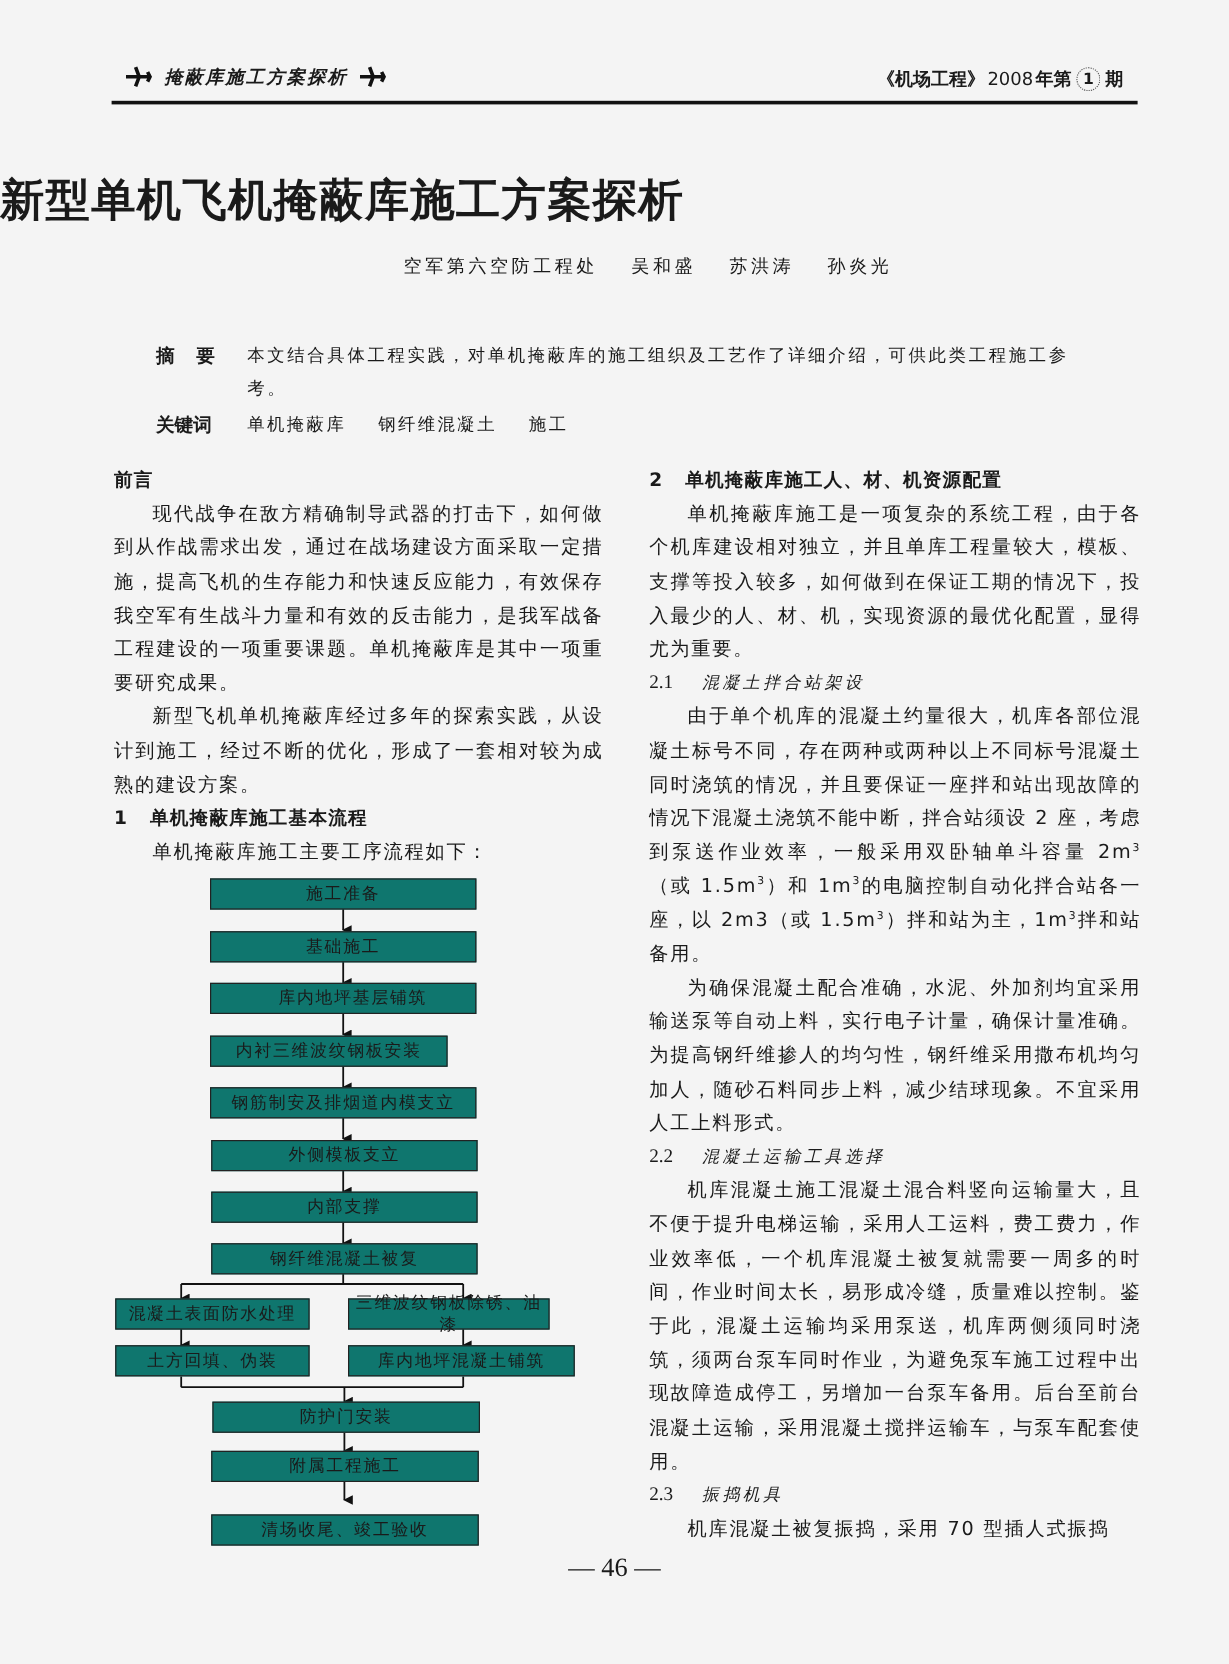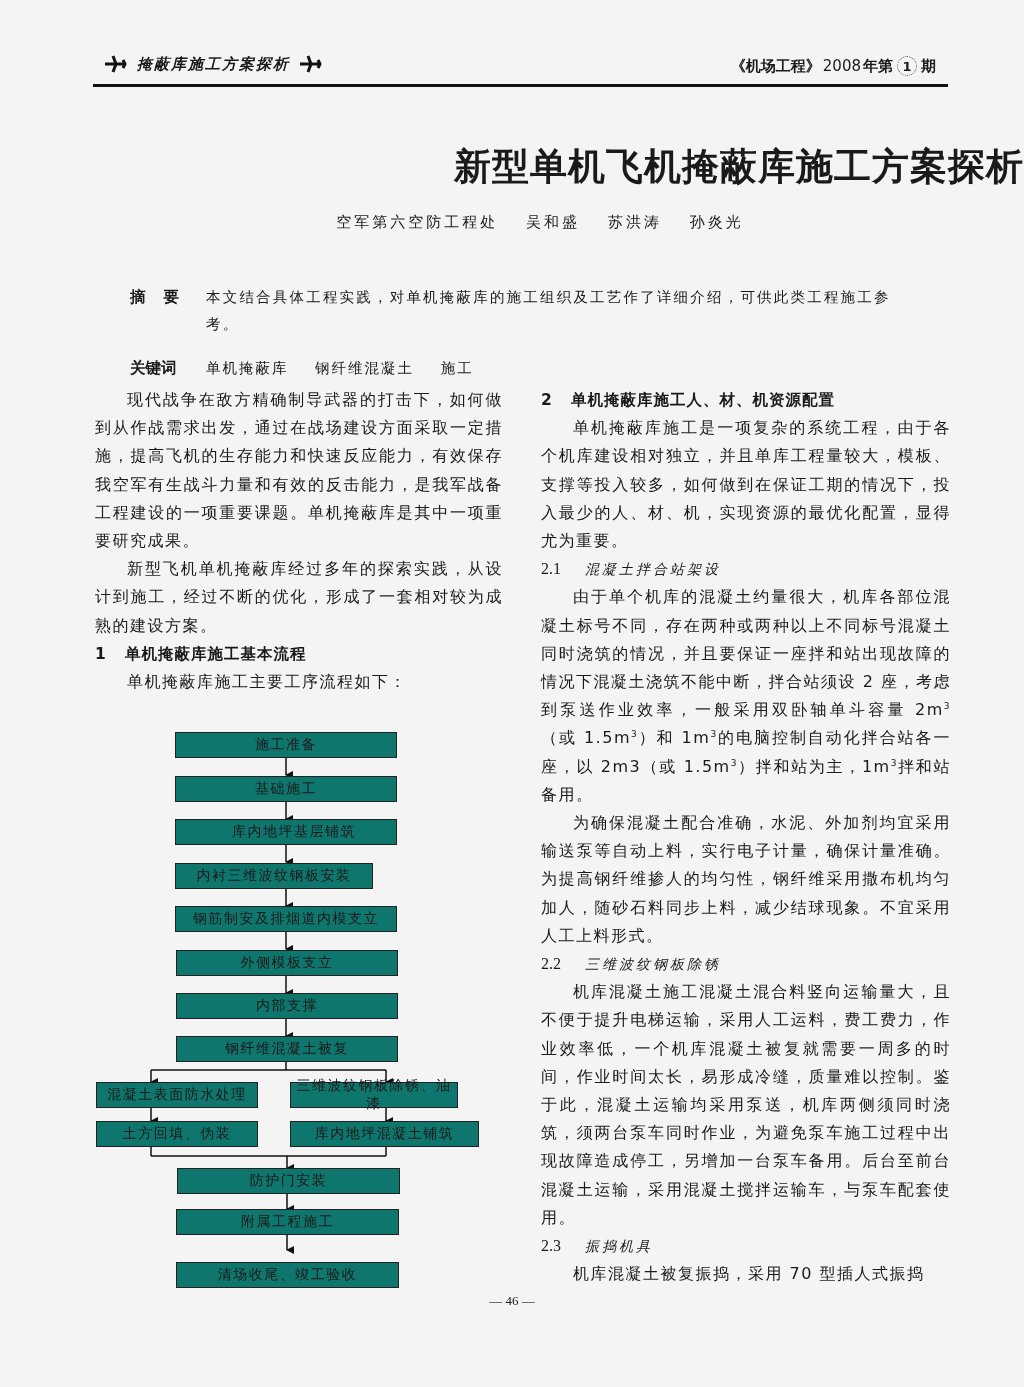--- a/index.html
+++ b/index.html
@@ -7,21 +7,21 @@
   body { position: relative; font-family: "DejaVu Sans", "Liberation Sans", sans-serif; color: #1a1a1a; overflow: hidden; }
 
   .header { position: absolute; left: 93px; top: 50px; width: 853px; height: 32px; }
   .header-left { position: absolute; left: 10px; top: 4px; display: flex; align-items: center; gap: 8px; font-size: 15px; font-weight: bold; font-style: italic; letter-spacing: 2px; }
   .plane { width: 26px; height: 20px; }
   .header-right { position: absolute; right: 10px; top: 6px; font-size: 15px; font-weight: bold; display: flex; align-items: center; }
   .header-right .year { font-weight: normal; margin: 0 2px; }
   .issue-circle { display: inline-flex; width: 20px; height: 20px; border: 1px dotted #555; border-radius: 50%; align-items: center; justify-content: center; font-size: 13px; margin: 0 4px; }
   .header-rule { position: absolute; left: 93px; top: 84px; width: 855px; height: 3px; background: #111; }
 
-  .title { position: absolute; left: 0; width: 1024px; top: 142px; text-align: right; font-family: Liberation Mono, monospace; font-size: 37px; font-weight: bold; letter-spacing: 1px; }
+  .title { position: absolute; left: 0; width: 1024px; top: 142px; text-align: left; font-family: Liberation Mono, monospace; font-size: 37px; font-weight: bold; letter-spacing: 1px; }
   .authors { position: absolute; left: 0; width: 1024px; top: 213px; text-align: center; font-size: 15px; letter-spacing: 3px; margin-left: 28px; }
   .authors span { margin: 0 10px; }
 
   .abstract { position: absolute; left: 130px; top: 284px; width: 790px; font-size: 14.5px; line-height: 27px; }
   .abs-row { display: flex; }
   .abs-label { width: 76px; font-weight: bold; font-size: 15.5px; flex-shrink: 0; letter-spacing: 0; }
   .abs-label.spaced { letter-spacing: 18px; }
   .abs-text { letter-spacing: 2.2px; }
   .kw span { margin-right: 22px; letter-spacing: 2px; }
 
@@ -32,21 +32,21 @@
   .h-sec .num { display: inline-block; width: 30px; }
   .h-sub { font-size: 14px; font-style: italic; letter-spacing: 3px; }
   .h-sub .num { display: inline-block; width: 44px; font-style: normal; font-family: "Liberation Serif", serif; font-size: 16px; letter-spacing: 0; }
   .para { text-indent: 2em; }
   sup { font-size: 9px; vertical-align: 6px; line-height: 0; }
 
   .flow { position: absolute; left: 95px; top: 731px; width: 390px; height: 550px; }
   .fbox { position: absolute; border: 1.5px solid #222; background: #0f766e; font-size: 14px; text-align: center; letter-spacing: 1.5px; display: flex; align-items: center; justify-content: center; }
   .flow svg { position: absolute; left: 0; top: 0; }
 
-  .page-num { position: absolute; left: 0; width: 1024px; top: 1293px; text-align: center; font-family: "Liberation Serif", serif; font-size: 13px; }
+  .page-num { position: absolute; left: 0; width: 1024px; top: 1293px; text-align: center; font-family: "Liberation Serif", serif; font-size: 22px; }
 </style>
 </head>
 <body>
 
 <div class="header">
   <div class="header-left">
     <svg class="plane" viewBox="0 0 26 20">
       <path d="M2 10 L22 10 M10 2 L13 10 L10 18 M20 6 L22 10 L20 14" stroke="#111" stroke-width="3" fill="none"></path>
     </svg>
     <span>掩蔽库施工方案探析</span>
@@ -70,31 +70,32 @@
   <span>吴和盛</span>
   <span>苏洪涛</span>
   <span>孙炎光</span>
 </div>
 
 <div class="abstract">
   <div class="abs-row">
     <div class="abs-label spaced">摘要</div>
     <div class="abs-text">本文结合具体工程实践，对单机掩蔽库的施工组织及工艺作了详细介绍，可供此类工程施工参考。</div>
   </div>
-  <div class="abs-row kw" style="margin-top:17px;">
+  <div class="abs-row kw" style="margin-top:3px;">
     <div class="abs-label">关键词</div>
     <div>
       <span>单机掩蔽库</span>
       <span>钢纤维混凝土</span>
       <span>施工</span>
     </div>
   </div>
 </div>
 
 <div class="col col-left">
+  <div class="h-sec">前言</div>
   <p class="para">现代战争在敌方精确制导武器的打击下，如何做到从作战需求出发，通过在战场建设方面采取一定措施，提高飞机的生存能力和快速反应能力，有效保存我空军有生战斗力量和有效的反击能力，是我军战备工程建设的一项重要课题。单机掩蔽库是其中一项重要研究成果。</p>
   <p class="para">新型飞机单机掩蔽库经过多年的探索实践，从设计到施工，经过不断的优化，形成了一套相对较为成熟的建设方案。</p>
   <div class="h-sec"><span class="num">1</span><span>单机掩蔽库施工基本流程</span></div>
   <p class="para">单机掩蔽库施工主要工序流程如下：</p>
 </div>
 
 <div class="flow">
   <svg width="390" height="550">
     <defs>
       <marker id="ah" markerWidth="8" markerHeight="8" refX="4" refY="7" orient="auto" markerUnits="userSpaceOnUse">
@@ -139,19 +140,19 @@
   <div class="fbox" style="left:81px;top:478px;width:223px;height:26px;">附属工程施工</div>
   <div class="fbox" style="left:81px;top:531px;width:223px;height:26px;">清场收尾、竣工验收</div>
 </div>
 
 <div class="col col-right">
   <div class="h-sec"><span class="num">2</span><span>单机掩蔽库施工人、材、机资源配置</span></div>
   <p class="para">单机掩蔽库施工是一项复杂的系统工程，由于各个机库建设相对独立，并且单库工程量较大，模板、支撑等投入较多，如何做到在保证工期的情况下，投入最少的人、材、机，实现资源的最优化配置，显得尤为重要。</p>
   <div class="h-sub"><span class="num">2.1</span><span>混凝土拌合站架设</span></div>
   <p class="para"><span>由于单个机库的混凝土约量很大，机库各部位混凝土标号不同，存在两种或两种以上不同标号混凝土同时浇筑的情况，并且要保证一座拌和站出现故障的情况下混凝土浇筑不能中断，拌合站须设 2 座，考虑到泵送作业效率，一般采用双卧轴单斗容量 2m</span><sup>3</sup><span>（或 1.5m</span><sup>3</sup><span>）和 1m</span><sup>3</sup><span>的电脑控制自动化拌合站各一座，以 2m3（或 1.5m</span><sup>3</sup><span>）拌和站为主，1m</span><sup>3</sup><span>拌和站备用。</span></p>
   <p class="para">为确保混凝土配合准确，水泥、外加剂均宜采用输送泵等自动上料，实行电子计量，确保计量准确。为提高钢纤维掺人的均匀性，钢纤维采用撒布机均匀加人，随砂石料同步上料，减少结球现象。不宜采用人工上料形式。</p>
-  <div class="h-sub"><span class="num">2.2</span><span>三维波纹钢板除锈</span></div>
+  <div class="h-sub"><span class="num">2.2</span><span>混凝土运输工具选择</span></div>
   <p class="para">机库混凝土施工混凝土混合料竖向运输量大，且不便于提升电梯运输，采用人工运料，费工费力，作业效率低，一个机库混凝土被复就需要一周多的时间，作业时间太长，易形成冷缝，质量难以控制。鉴于此，混凝土运输均采用泵送，机库两侧须同时浇筑，须两台泵车同时作业，为避免泵车施工过程中出现故障造成停工，另增加一台泵车备用。后台至前台混凝土运输，采用混凝土搅拌运输车，与泵车配套使用。</p>
   <div class="h-sub"><span class="num">2.3</span><span>振捣机具</span></div>
   <p class="para">机库混凝土被复振捣，采用 70 型插人式振捣</p>
 </div>
 
 <div class="page-num">— 46 —</div>
 
 </body></html>

